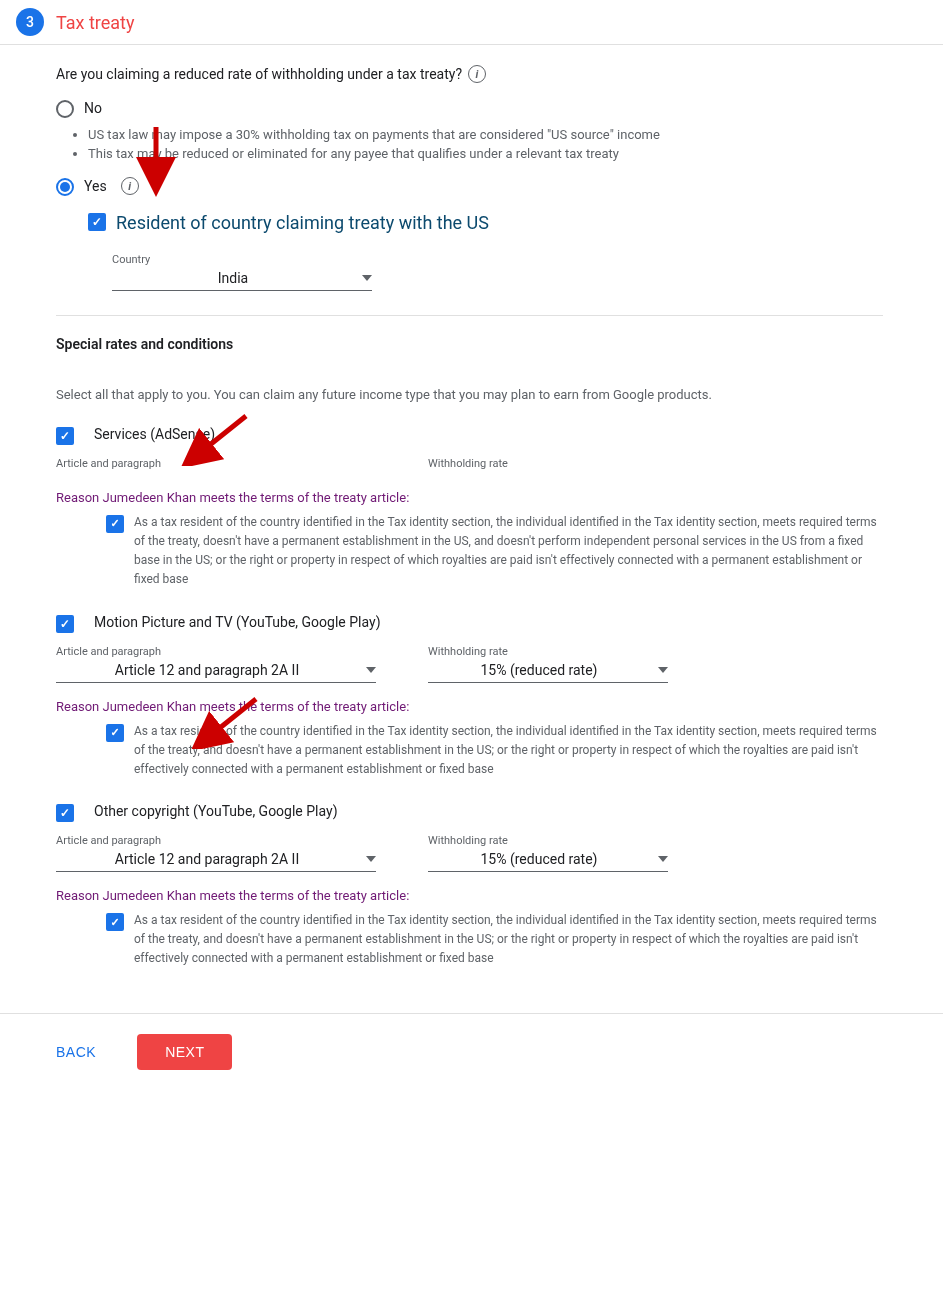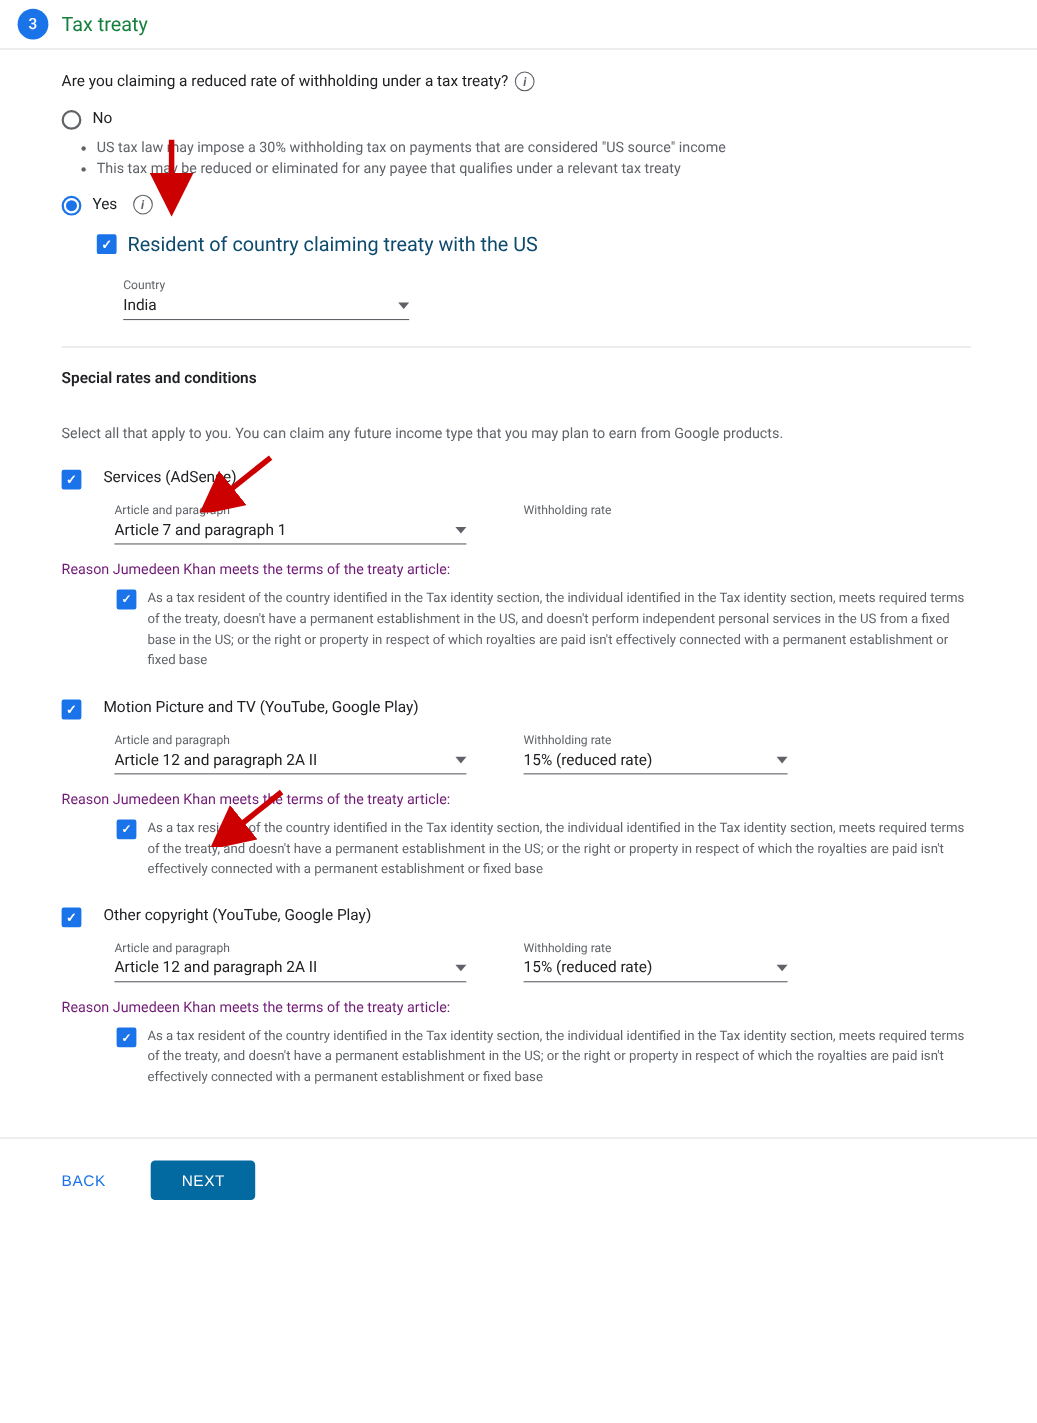--- a/index.html
+++ b/index.html
@@ -31,21 +31,21 @@
       align-items: center;
       justify-content: center;
       font-size: 14px;
       font-weight: 500;
       margin-right: 12px;
       flex-shrink: 0;
     }
     .section-title {
       font-size: 18px;
       font-weight: 400;
-      color: #15803d;
+      color: #ef4444;
     }
     .content {
       padding: 20px 60px 20px 56px;
     }
     .question-row {
       display: flex;
       align-items: center;
       margin-bottom: 16px;
       font-size: 14px;
     }
@@ -159,20 +159,21 @@
       align-items: center;
       border-bottom: 1px solid #5f6368;
       padding-bottom: 4px;
       width: 260px;
       cursor: pointer;
     }
     .select-value {
       flex: 1;
       font-size: 14px;
       color: #202124;
+      text-align: center;
     }
     .chevron-down {
       width: 0;
       height: 0;
       border-left: 5px solid transparent;
       border-right: 5px solid transparent;
       border-top: 6px solid #5f6368;
       margin-left: 8px;
     }
     .divider {
@@ -212,21 +213,20 @@
       margin-left: 0;
       margin-bottom: 16px;
     }
     .field-group {
       display: flex;
       flex-direction: column;
       min-width: 280px;
     }
     .field-group.wide {
       min-width: 340px;
-      margin-left: 48px;
     }
     .reason-section {
       margin-bottom: 16px;
     }
     .reason-label {
       font-size: 13px;
       color: #701a75;
       margin-bottom: 8px;
     }
     .reason-checkbox-row {
@@ -270,21 +270,21 @@
       border: none;
       color: #1a73e8;
       font-size: 14px;
       font-weight: 500;
       cursor: pointer;
       padding: 8px 16px;
       letter-spacing: 0.5px;
       text-transform: uppercase;
     }
     .btn-next {
-      background: #0369a1;
+      background: #ef4444;
       border: none;
       color: #fff;
       font-size: 14px;
       font-weight: 500;
       cursor: pointer;
       padding: 10px 28px;
       border-radius: 4px;
       letter-spacing: 0.5px;
       text-transform: uppercase;
     }
@@ -367,24 +367,20 @@
           <path d="M 70 10 L 20 50" stroke="#cc0000" stroke-width="5" fill="none" marker-end="url(#arrowhead2)"></path>
         </svg>
       </div>
       <div class="income-checkbox-row">
         <div class="checkbox"></div>
         <span class="income-label">Services (AdSense)</span>
       </div>
       <div class="article-withholding-row">
         <div class="field-group wide">
           <div class="field-label">Article and paragraph</div>
-          <div class="select-wrapper" style="width:320px;">
-            <span class="select-value">Article 7 and paragraph 1</span>
-            <div class="chevron-down"></div>
-          </div>
         </div>
         <div class="field-group">
           <div class="field-label">Withholding rate</div>
         </div>
       </div>
       <div class="reason-section">
         <div class="reason-label">Reason Jumedeen Khan meets the terms of the treaty article:</div>
         <div class="reason-checkbox-row">
           <div style="width:40px; flex-shrink:0;"></div>
           <div class="small-checkbox"></div>

